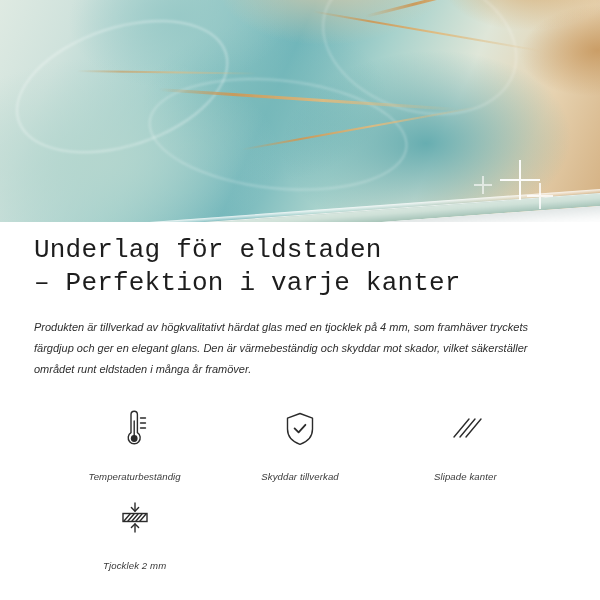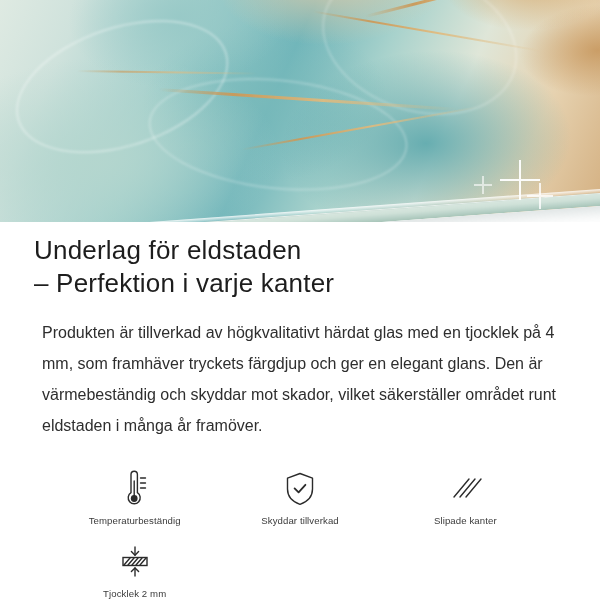--- a/index.html
+++ b/index.html
@@ -99,35 +99,36 @@
   .sparkle::after  { top: 50%; left: 0; height: 2px; width: 100%; transform: translateY(-50%); }
   .sp1 { left: 500px; top: 160px; width: 40px; height: 40px; opacity: .95; }
   .sp2 { left: 527px; top: 183px; width: 26px; height: 26px; opacity: .8; }
   .sp3 { left: 474px; top: 176px; width: 18px; height: 18px; opacity: .6; }
 
   
   .content {
     padding: 12px 34px 0 34px;
   }
   h1.title {
-    font-family: Liberation Sans, sans-serif;
+    font-family: Liberation Mono, monospace;
     font-weight: 400;
     font-size: 26px;
     line-height: 1.28;
     color: #1d1d1d;
     margin: 0 0 16px 0;
     letter-spacing: .2px;
   }
   h1.title span { display: block; }
   p.body {
-    font-size: 16px;
+    font-size: 11px;
     line-height: 1.95;
     color: #2e2e2e;
-    margin: 8px;
+    margin: 0;
     max-width: 530px;
+    font-style: italic;
   }
 
   
   .features {
     margin-top: 26px;
     display: grid;
     grid-template-columns: repeat(3, 1fr);
     row-gap: 14px;
     padding: 0 18px;
   }
@@ -137,25 +138,26 @@
     align-items: center;
     justify-content: flex-start;
   }
   .feature-icon {
     height: 44px;
     display: flex;
     align-items: center;
     justify-content: center;
   }
   .feature-label {
-    margin-top: 4px;
+    margin-top: 20px;
     font-size: 9.6px;
     color: #3a3a3a;
     text-align: right;
     letter-spacing: .1px;
+    font-style: italic;
   }
   svg { display: block; }
 </style>
 </head>
 <body>
 
 <div class="page">
 
   <div class="hero">
     <div class="hero-panel">

